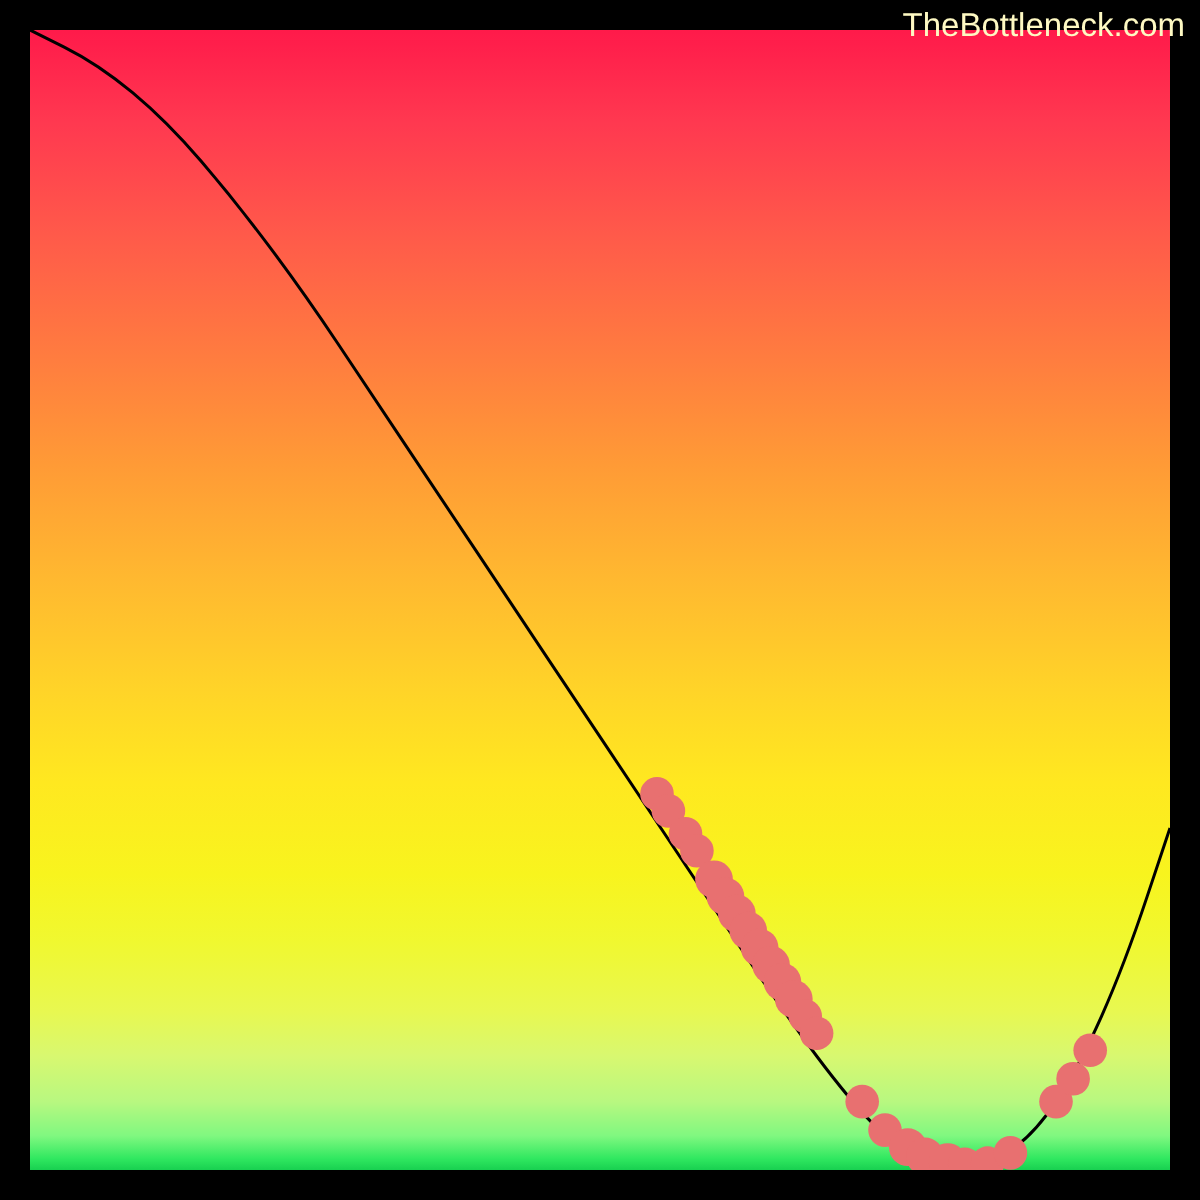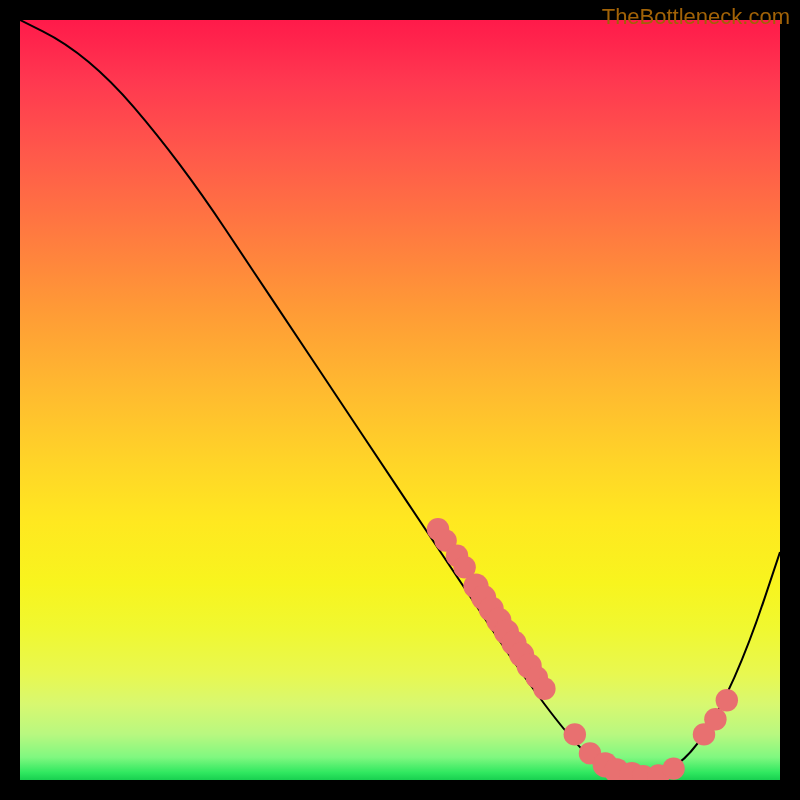--- a/index.html
+++ b/index.html
@@ -7,21 +7,21 @@
     width: 800px;
     height: 800px;
     background: #000;
     position: relative;
     font-family: Arial, sans-serif;
   }
   .watermark {
     position: absolute;
     top: 4px;
     right: 10px;
-    color: #a16207;
+    color: #fef9c3;
     font-size: 22px;
     font-weight: normal;
     z-index: 10;
   }
   .plot-area {
     position: absolute;
     left: 20px;
     top: 20px;
     width: 760px;
     height: 760px;

